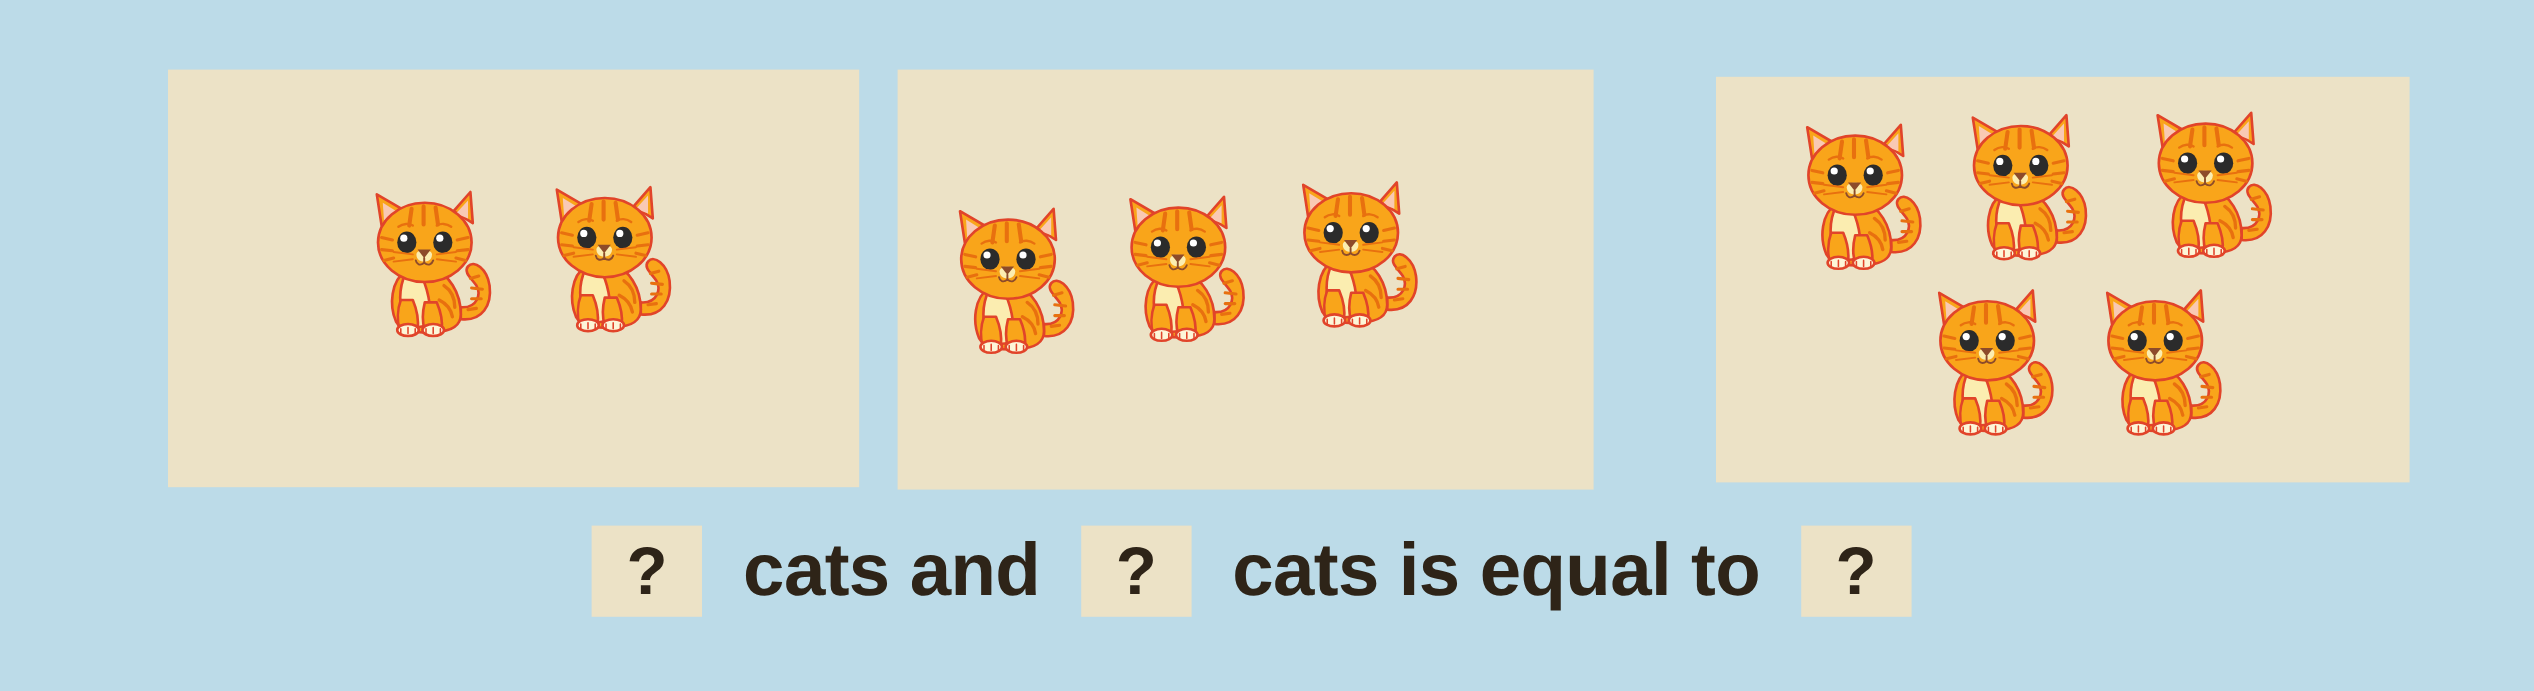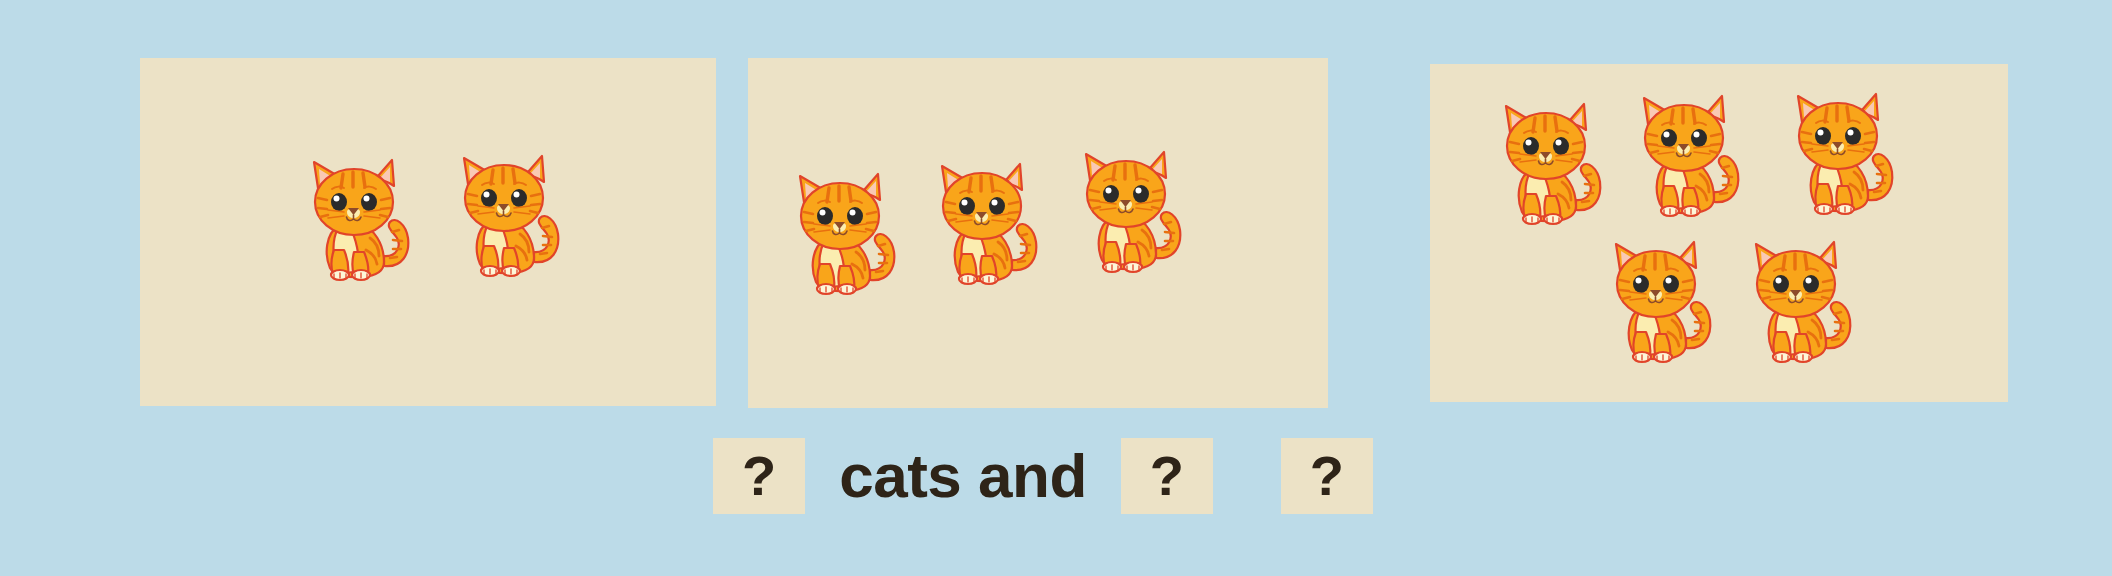--- a/index.html
+++ b/index.html
@@ -577,18 +577,19 @@
       </div>
   </div>
 
   <div id="equation">
     <div class="ebox">?</div>
     <div class="gap-m"></div>
     <div class="eword">cats and</div>
     <div class="gap-m"></div>
     <div class="ebox">?</div>
     <div class="gap-m"></div>
+    <div class="eword">cats is equal to</div>
     <div class="gap-m"></div>
     <div class="ebox">?</div>
     <div class="gap-s"></div>
   </div>
 
 </div>
 
 </body></html>

